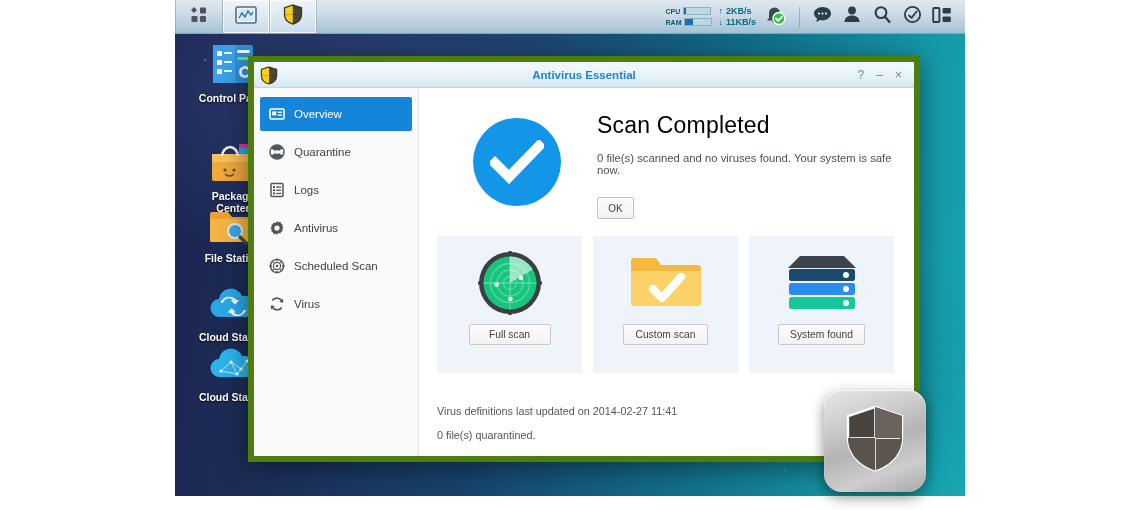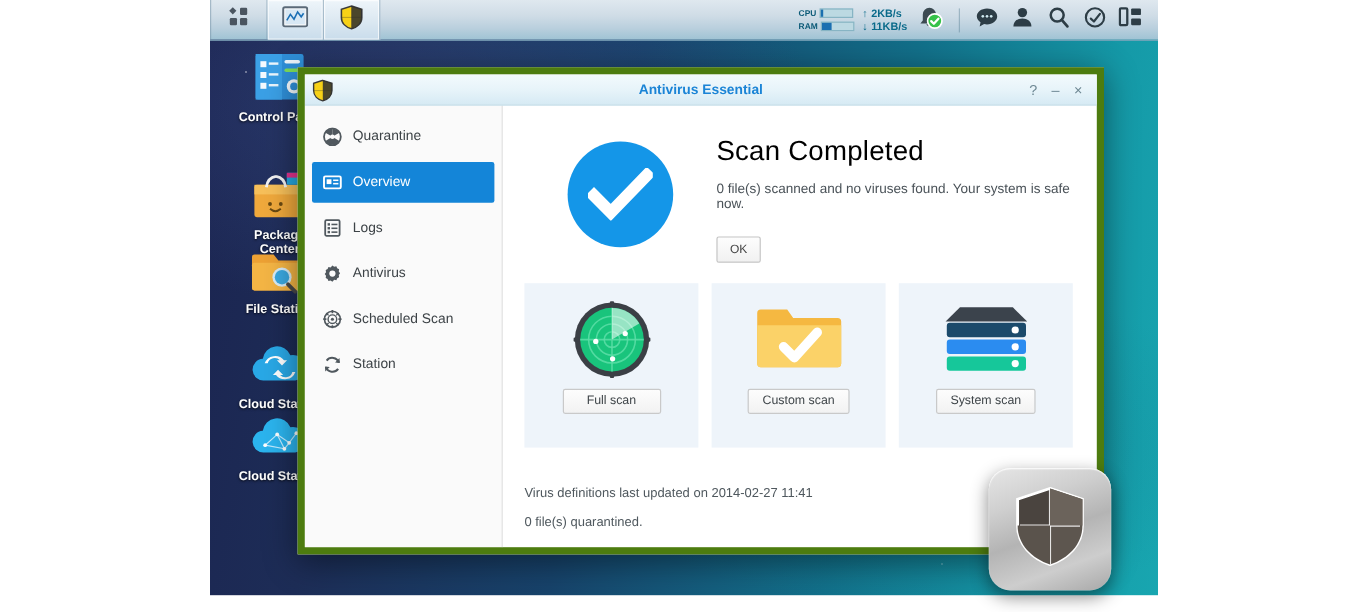--- a/index.html
+++ b/index.html
@@ -447,43 +447,43 @@
       <div class="wbtns">
         <span class="wbtn">?</span>
         <span class="wbtn">–</span>
         <span class="wbtn">×</span>
       </div>
     </div>
 
     <div id="winbody">
 
       <div id="sidebar">
+        <div class="nav-item sel">
+          <span class="nav-ico">
+            <svg width="16" height="16" viewBox="0 0 16 16">
+              <rect x="1" y="3" width="14" height="10" rx="1.2" fill="none" stroke="#ffffff" stroke-width="1.6"></rect>
+              <rect x="3.2" y="5.4" width="4" height="4" fill="#ffffff"></rect>
+              <rect x="8.6" y="5.6" width="4.4" height="1.3" fill="#ffffff"></rect>
+              <rect x="8.6" y="8.4" width="4.4" height="1.3" fill="#ffffff"></rect>
+            </svg>
+          </span>
+          <span>Overview</span>
+        </div>
+
         <div class="nav-item">
           <span class="nav-ico">
             <svg width="16" height="16" viewBox="0 0 16 16">
               <circle cx="8" cy="8" r="7" fill="none" stroke="#50585e" stroke-width="1.5"></circle>
               <path d="M8 8 L8 1.2 A6.8 6.8 0 0 0 2.2 4.6 Z" fill="#50585e"></path>
               <path d="M8 8 L13.8 4.6 A6.8 6.8 0 0 0 8 1.2 Z" fill="#50585e"></path>
               <path d="M8 8 L13.8 11.4 A6.8 6.8 0 0 1 2.2 11.4 Z" fill="#50585e"></path>
               <circle cx="8" cy="8" r="1.9" fill="#fafafa"></circle>
             </svg>
           </span>
           <span>Quarantine</span>
-        </div>
-
-        <div class="nav-item sel">
-          <span class="nav-ico">
-            <svg width="16" height="16" viewBox="0 0 16 16">
-              <rect x="1" y="3" width="14" height="10" rx="1.2" fill="none" stroke="#ffffff" stroke-width="1.6"></rect>
-              <rect x="3.2" y="5.4" width="4" height="4" fill="#ffffff"></rect>
-              <rect x="8.6" y="5.6" width="4.4" height="1.3" fill="#ffffff"></rect>
-              <rect x="8.6" y="8.4" width="4.4" height="1.3" fill="#ffffff"></rect>
-            </svg>
-          </span>
-          <span>Overview</span>
         </div>
 
         <div class="nav-item">
           <span class="nav-ico">
             <svg width="16" height="16" viewBox="0 0 16 16">
               <rect x="2" y="1.5" width="12" height="13" rx="1" fill="none" stroke="#50585e" stroke-width="1.5"></rect>
               <rect x="4" y="4" width="2" height="2" fill="#50585e"></rect>
               <rect x="7.2" y="4.4" width="5" height="1.3" fill="#50585e"></rect>
               <rect x="4" y="7.2" width="2" height="2" fill="#50585e"></rect>
               <rect x="7.2" y="7.6" width="5" height="1.3" fill="#50585e"></rect>
@@ -519,21 +519,21 @@
 
         <div class="nav-item">
           <span class="nav-ico">
             <svg width="16" height="16" viewBox="0 0 16 16">
               <path d="M13.4 6.2 A5.8 5.8 0 0 0 3.2 4.6" fill="none" stroke="#50585e" stroke-width="1.7"></path>
               <path d="M2.6 9.8 A5.8 5.8 0 0 0 12.8 11.4" fill="none" stroke="#50585e" stroke-width="1.7"></path>
               <path d="M13.9 2.4 L14.2 6.6 L10.2 6.1 Z" fill="#50585e"></path>
               <path d="M2.1 13.6 L1.8 9.4 L5.8 9.9 Z" fill="#50585e"></path>
             </svg>
           </span>
-          <span>Station</span>
+          <span>Virus</span>
         </div>
       </div>
 
       <div id="content">
 
         <div class="status-row">
           <div class="check-wrap">
             <div class="check-circle">
               <svg width="54" height="44" viewBox="0 0 54 44">
                 <path d="M5 23 L19 37 L49 6" fill="none" stroke="#ffffff" stroke-width="10" stroke-linecap="square" stroke-linejoin="miter"></path>
@@ -595,21 +595,21 @@
                 <rect x="5" y="17" width="66" height="12" rx="2.5" fill="#1b4a6b"></rect>
                 <rect x="5" y="31" width="66" height="12" rx="2.5" fill="#2b8cf0"></rect>
                 <rect x="5" y="45" width="66" height="12" rx="2.5" fill="#16c79a"></rect>
                 <g fill="#ffffff">
                   <circle cx="62" cy="23" r="3"></circle>
                   <circle cx="62" cy="37" r="3"></circle>
                   <circle cx="62" cy="51" r="3"></circle>
                 </g>
               </svg>
             </div>
-            <div class="card-btn">System scan</div>
+            <div class="card-btn">System found</div>
           </div>
         </div>
 
         <div class="foot">
           <p>Virus definitions last updated on 2014-02-27 11:41</p>
           <p>0 file(s) quarantined.</p>
         </div>
       </div>
     </div>
   </div>

